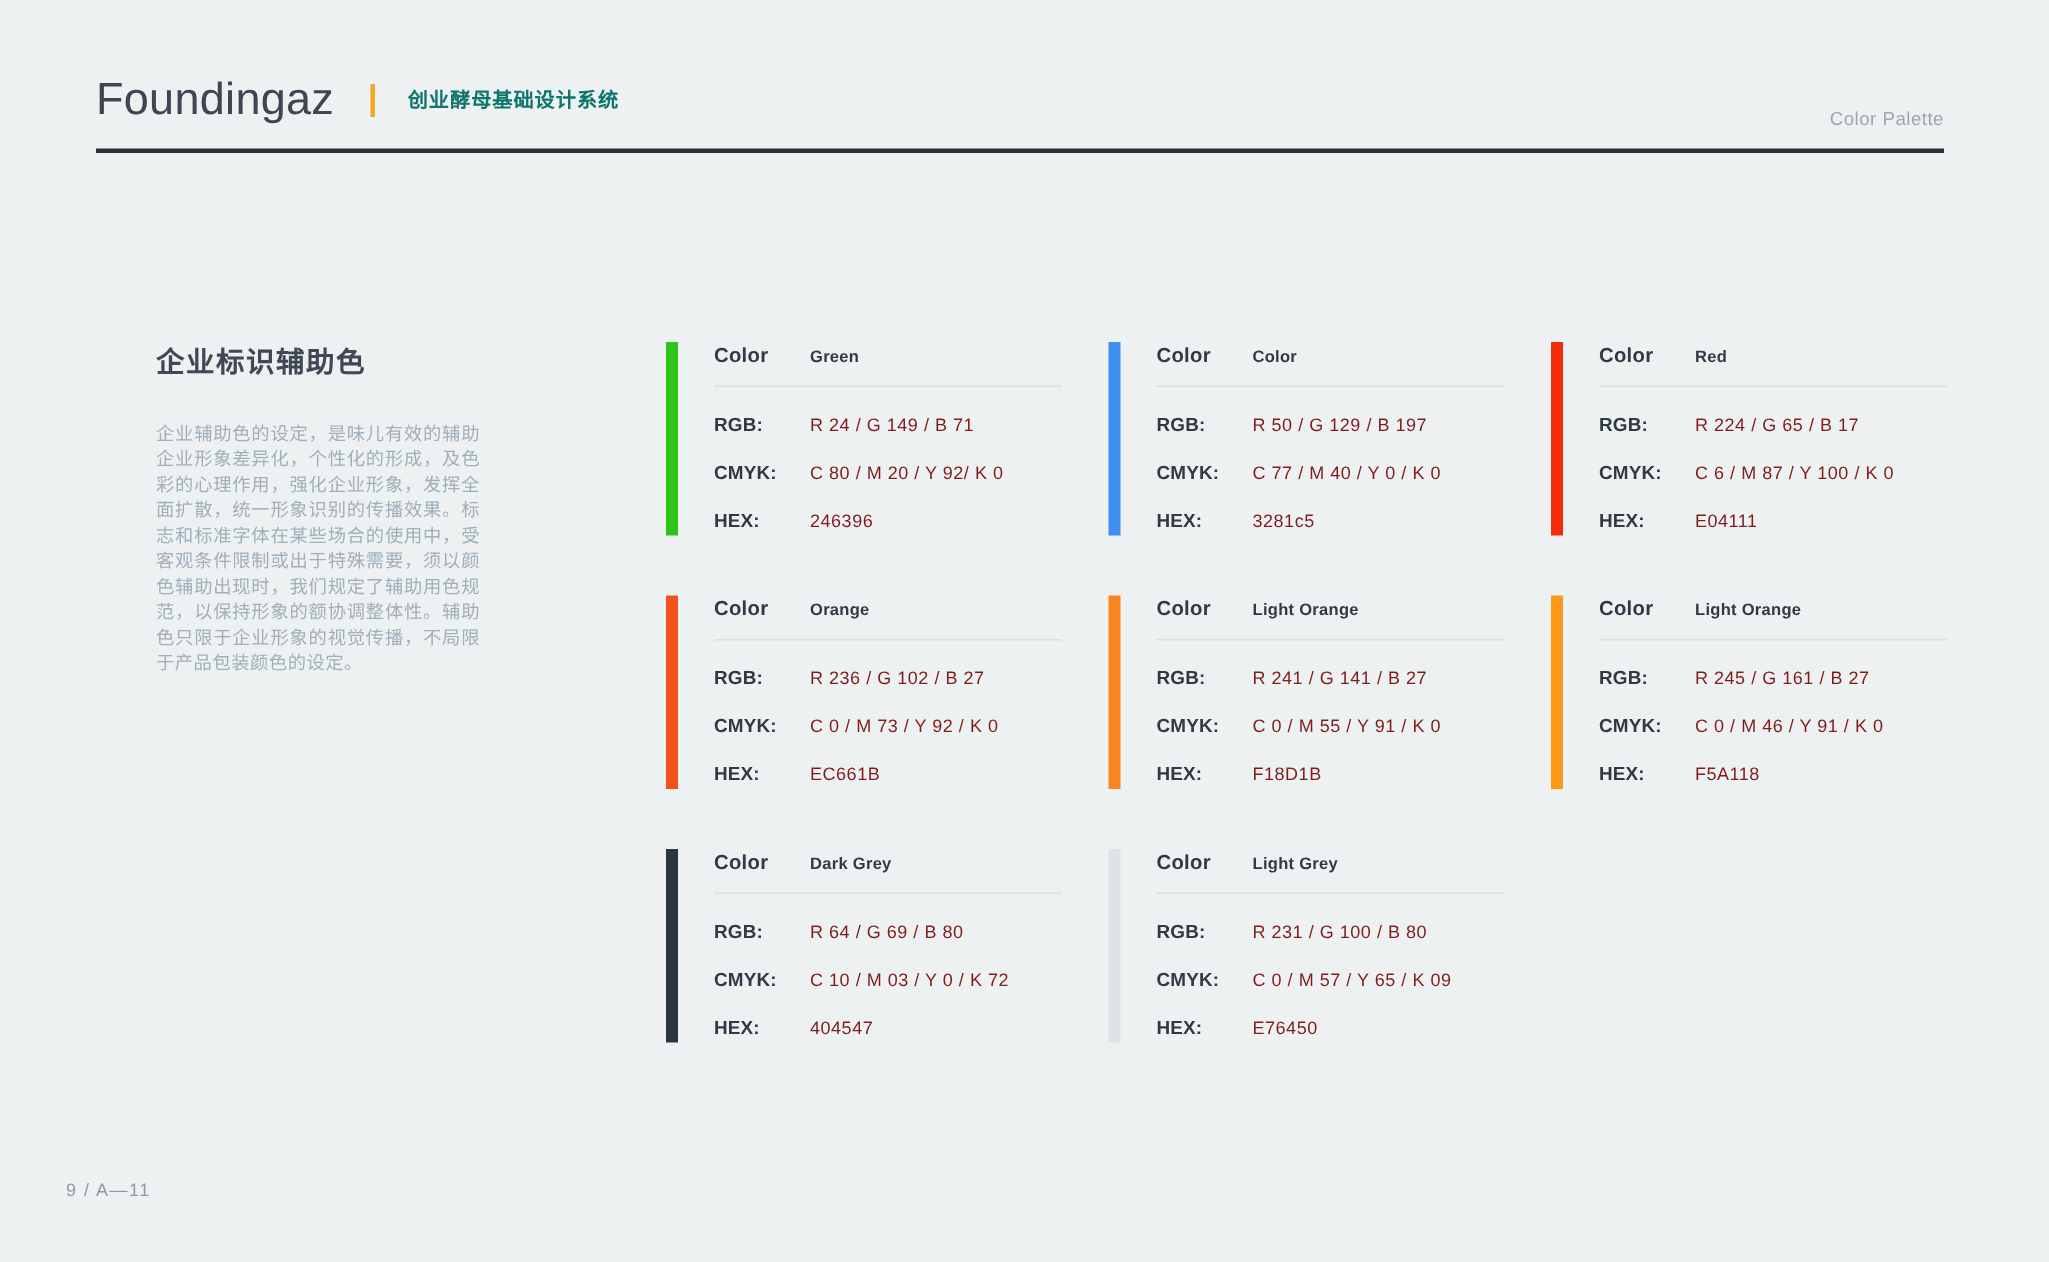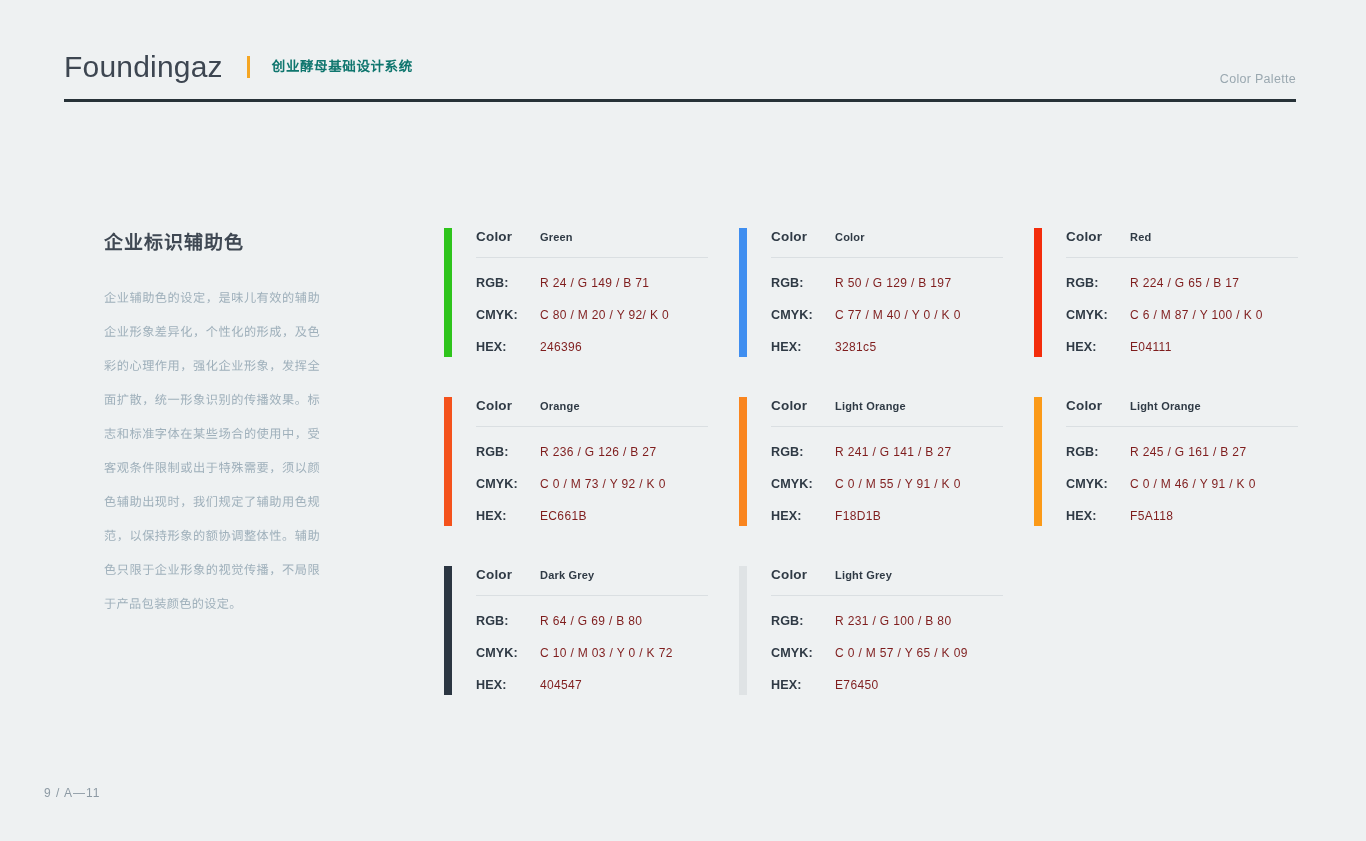--- a/index.html
+++ b/index.html
@@ -85,21 +85,21 @@
   .intro-title {
     font-size: 19px;
     font-weight: 700;
     color: #3f4853;
     letter-spacing: 1px;
     margin: 0 0 26px 0;
     line-height: 1.2;
   }
   .intro-body {
     font-size: 12.2px;
-    line-height: 34px;
+    line-height: 17px;
     color: #9fb0bb;
     letter-spacing: 0.35px;
     margin: 0;
     text-align: justify;
   }
 
   
   .grid {
     position: absolute;
     left: 444px;
@@ -289,21 +289,21 @@
       <div class="card">
         <div class="swatch" style="background: rgb(244, 82, 28);"></div>
         <div class="card-body">
           <div class="card-head">
             <span class="label">Color</span>
             <span class="name">Orange</span>
           </div>
           <div class="divider"></div>
           <div class="spec-row">
             <span class="spec-key">RGB:</span>
-            <span class="spec-val">R 236 / G 126 / B 27</span>
+            <span class="spec-val">R 236 / G 102 / B 27</span>
           </div>
           <div class="spec-row">
             <span class="spec-key">CMYK:</span>
             <span class="spec-val">C 0 / M 73 / Y 92 / K 0</span>
           </div>
           <div class="spec-row">
             <span class="spec-key">HEX:</span>
             <span class="spec-val">EC661B</span>
           </div>
         </div>

